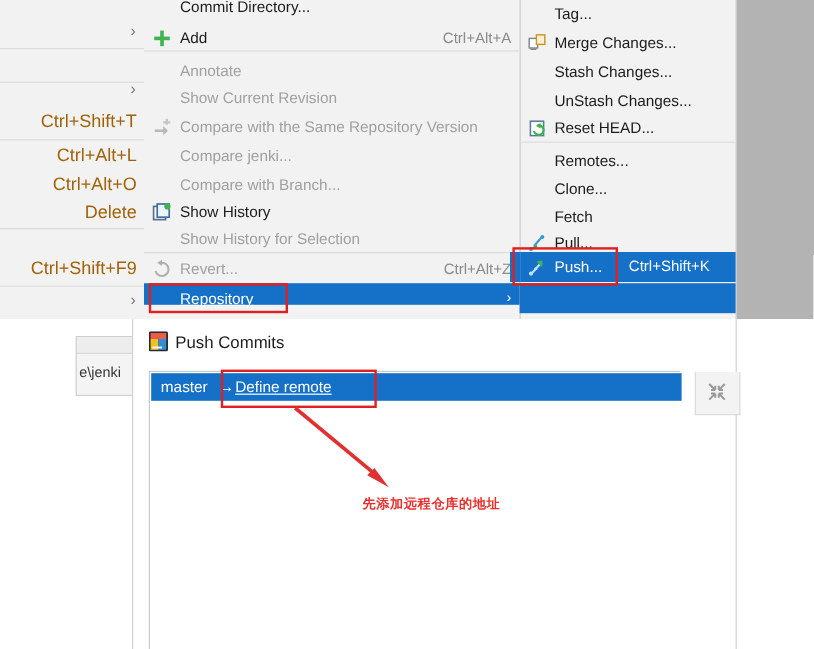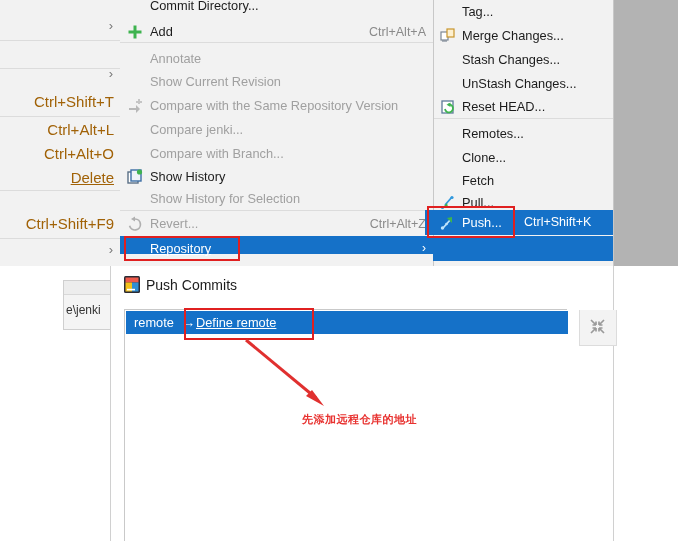--- a/index.html
+++ b/index.html
@@ -90,21 +90,21 @@
     <div class="sep" style="top:190px;"></div>
     <div class="sep" style="top:238px;"></div>
 
     <div class="chev" style="top:14px;">›</div>
     <div class="chev" style="top:62px;">›</div>
     <div class="chev" style="top:238px;">›</div>
 
     <div class="prow" style="top:90px;">Ctrl+Shift+T</div>
     <div class="prow" style="top:118px;">Ctrl+Alt+L</div>
     <div class="prow" style="top:142px;">Ctrl+Alt+O</div>
-    <div class="prow" style="top:166px;text-decoration:underline;">Delete</div>
+    <div class="prow" style="top:166px;">Delete</div>
     <div class="prow" style="top:212px;">Ctrl+Shift+F9</div>
   </div>
 
   <div id="main-menu">
     <div class="sep" style="top:42px;"></div>
     <div class="sep" style="top:210px;"></div>
 
     <div class="mitem enabled" style="top:-6px;">
       <span class="mlabel">Commit Directory...</span>
     </div>
@@ -283,21 +283,21 @@
         <rect x="1.5" y="1.5" width="13" height="5" fill="#ef5a4b"></rect>
         <rect x="1.5" y="6.5" width="6.5" height="9" fill="#f3c11b"></rect>
         <rect x="8" y="6.5" width="6.5" height="9" fill="#2f8fd4"></rect>
         <rect x="3" y="12.8" width="8" height="1.6" fill="#ffffff"></rect>
       </svg>
     </span>
     <div id="dlg-title" style="left:35px;">Push Commits</div>
 
     <div id="list-area">
       <div id="list-row">
-        <span class="branch">remote</span>
+        <span class="branch">master</span>
         <span class="arrowglyph">→</span>
         <span class="definelink">Define remote</span>
       </div>
     </div>
 
     <div id="collapse-panel"></div>
     <span id="collapse-icon">
       <svg width="17" height="17" viewBox="0 0 17 17">
         <path d="M2 2 L7 7 M7 7 L7 3.5 M7 7 L3.5 7" stroke="#9a9a9a" stroke-width="1.7" fill="none"></path>
         <path d="M15 15 L10 10 M10 10 L10 13.5 M10 10 L13.5 10" stroke="#9a9a9a" stroke-width="1.7" fill="none"></path>

